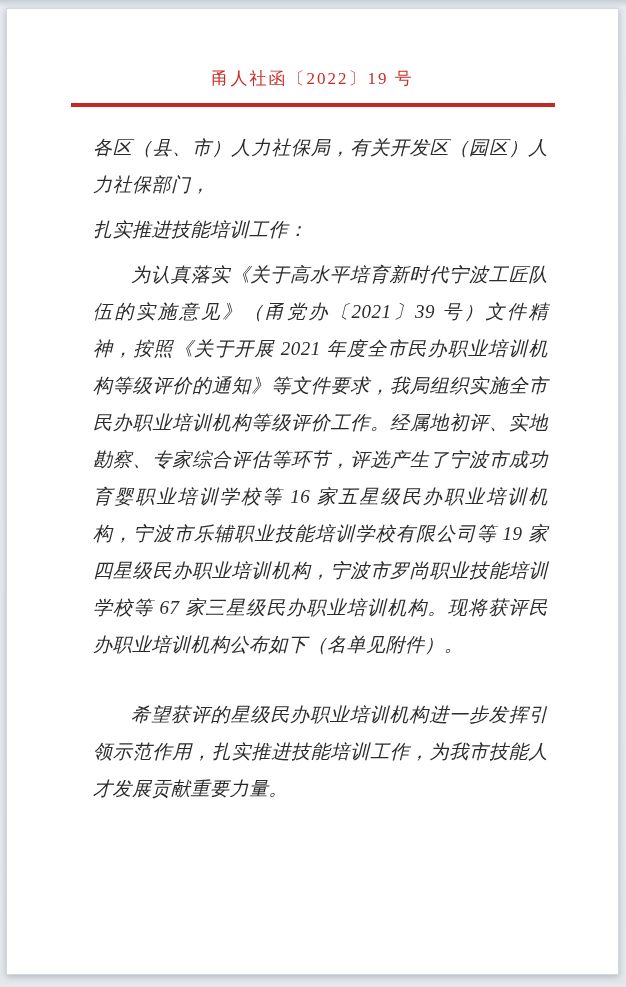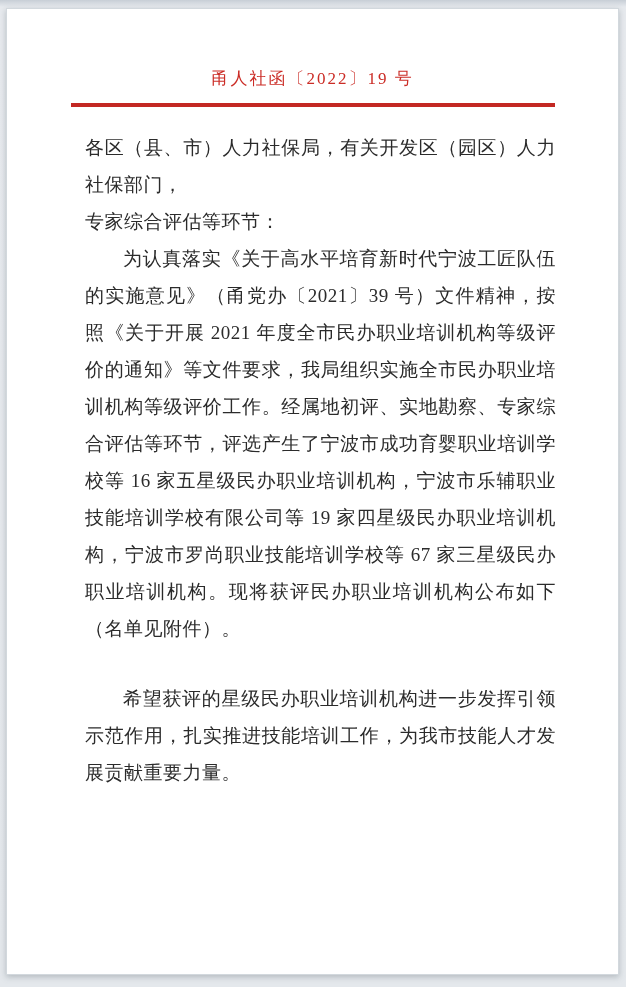--- a/index.html
+++ b/index.html
@@ -29,36 +29,36 @@
   .doc-title{
     margin:44px 40px 0 40px;text-align:center;
     font-size:25px;font-weight:700;color:#1c1c1c;line-height:37px;
     letter-spacing:1px;
   }
   .body-text{
     margin-top:22px;padding:0 62px 0 78px;
     font-size:19px;color:#2b2b2b;line-height:37px;
     text-align:justify;letter-spacing:.5px;
   }
-  .para{margin:0;}
+  .para{margin:8px;font-style:italic;}
   .indent{text-indent:2em;}
   .spaced{margin-top:33px;}
 </style>
 </head>
 <body>
 
 <div class="sheet">
 
 
   <div class="doc-number">甬人社函〔2022〕19 号</div>
 
   <div class="red-rule"></div>
 
 
   <div class="body-text">
     <p class="para">各区（县、市）人力社保局，有关开发区（园区）人力社保部门，</p>
-    <p class="para">专家综合评估等环节：</p>
+    <p class="para">扎实推进技能培训工作：</p>
     <p class="para indent">为认真落实《关于高水平培育新时代宁波工匠队伍的实施意见》（甬党办〔2021〕39 号）文件精神，按照《关于开展 2021 年度全市民办职业培训机构等级评价的通知》等文件要求，我局组织实施全市民办职业培训机构等级评价工作。经属地初评、实地勘察、专家综合评估等环节，评选产生了宁波市成功育婴职业培训学校等 16 家五星级民办职业培训机构，宁波市乐辅职业技能培训学校有限公司等 19 家四星级民办职业培训机构，宁波市罗尚职业技能培训学校等 67 家三星级民办职业培训机构。现将获评民办职业培训机构公布如下（名单见附件）。</p>
     <p class="para indent spaced">希望获评的星级民办职业培训机构进一步发挥引领示范作用，扎实推进技能培训工作，为我市技能人才发展贡献重要力量。</p>
 
   </div>
 
 </div>
 
 </body></html>

